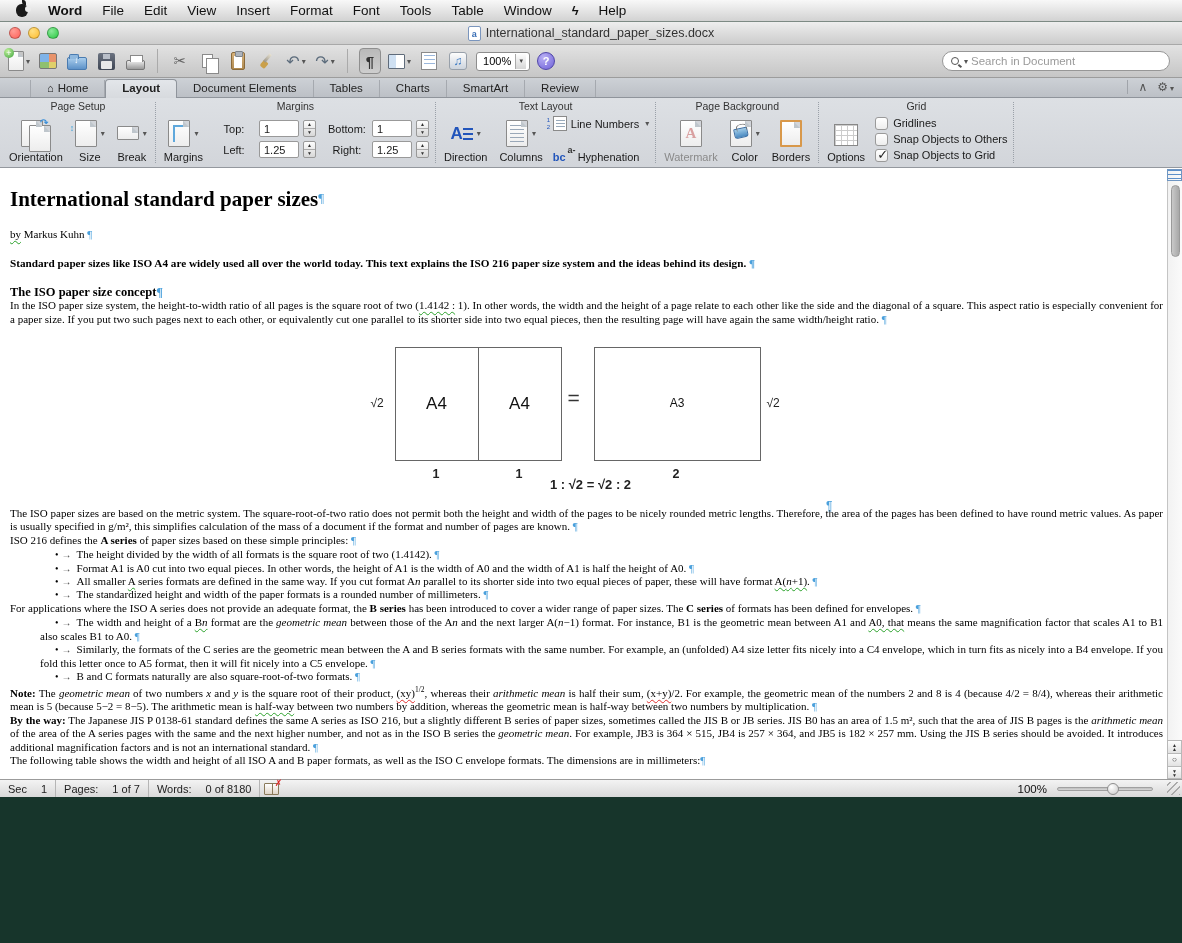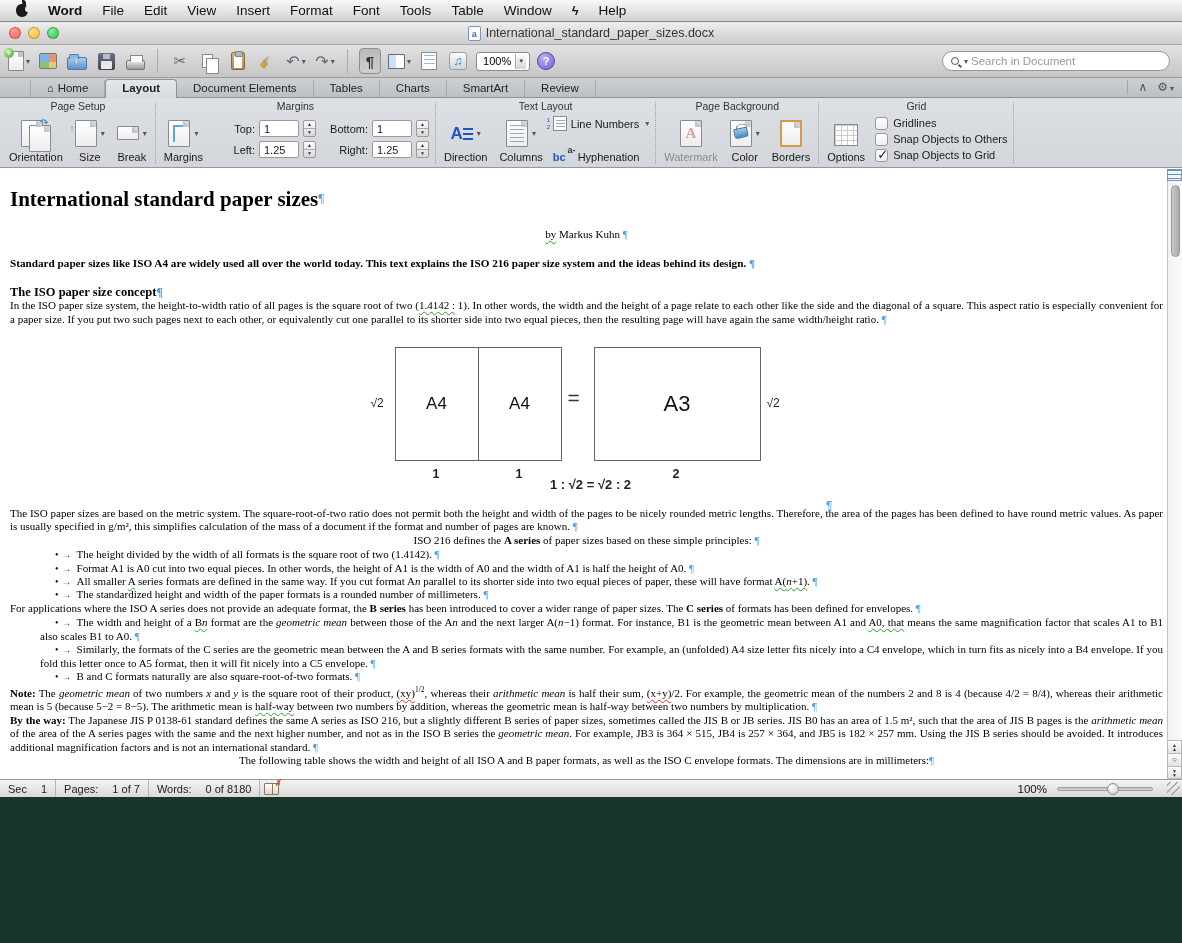--- a/index.html
+++ b/index.html
@@ -104,55 +104,55 @@
 .hy-ico{color:#2255bb;font-weight:700;font-size:11px;position:relative;padding-right:8px}
 .hy-ico::after{content:"a-";position:absolute;right:-2px;top:-6px;font-size:9px;color:#333}
 .ri-water{display:flex;align-items:center;justify-content:center;color:#d9a0a0;font-weight:700;font-size:15px;font-family:"Liberation Serif",serif}
 .ri-color{display:flex;align-items:center;justify-content:center}
 .bucket{width:14px;height:10px;background:linear-gradient(#9ecbe8,#4888c0);border:1px solid #3a6fa5;border-radius:1px 1px 3px 3px;position:relative;transform:rotate(-12deg)}
 .bucket::before{content:"";position:absolute;left:2px;top:-5px;width:9px;height:6px;border:1.5px solid #777;border-bottom:none;border-radius:50% 50% 0 0}
 .ri-border{border:2px solid #d8984a}
 .ri-options{width:24px;height:22px;background:#fff;border:1px solid #888;background-image:repeating-linear-gradient(90deg,#ccc 0 1px,transparent 1px 6px),repeating-linear-gradient(#ccc 0 1px,transparent 1px 5px);margin-top:3px}
 .mfields{display:grid;grid-template-columns:auto auto;gap:4px 10px;align-content:center}
 .mfield{display:flex;align-items:center;gap:4px;font-size:11px;color:#1a1a1a}
-.mfield .lbl{min-width:42px;text-align:right}
+.mfield .lbl{min-width:42px;text-align:center}
 .fbox{width:40px;height:17px;background:#fff;border:1px solid #999;border-radius:2px;font-size:11px;display:flex;align-items:center;padding:0 4px}
 .stepper{width:13px;height:17px;border:1px solid #999;border-radius:2px;background:linear-gradient(#fdfdfd,#d8d8d8);display:flex;flex-direction:column}
 .stepper span{flex:1;font-size:5px;line-height:7px;text-align:center;color:#333}
 .stepper span:first-child{border-bottom:1px solid #aaa}
 .checks{display:flex;flex-direction:column;justify-content:center;gap:3px}
 .checkrow{display:flex;align-items:center;gap:5px;font-size:11px;color:#1a1a1a;white-space:nowrap}
 .cbox{width:13px;height:13px;background:linear-gradient(#fff,#eee);border:1px solid #9a9a9a;border-radius:3px;position:relative}
 .cbox[data-checked="true"]::after{content:"✓";position:absolute;left:1px;top:-3px;font-size:13px;font-weight:700;color:#222}
 
 .docarea{flex:1;background:#fff;position:relative;overflow:hidden;border-top:1px solid #fff}
 .docscroll{position:absolute;left:0;top:0;right:15px;bottom:0;padding:14px 4px 0 10px;font-family:"Liberation Serif","DejaVu Serif",serif;font-size:11px;line-height:13.4px;color:#000}
 .doc-title{font-size:21px;font-weight:700;line-height:25px;margin-top:2px;font-family:"Liberation Serif",serif}
 .byline{margin-top:16px}
 .pbold{margin-top:16px;font-weight:700;font-size:11.2px}
 .h2{margin-top:15px;font-size:12.5px;font-weight:700}
 .para{text-align:justify}
-.single{text-align:center}
+.single{text-align:left}
 .pil{color:#4aa0dc}
 .pil-title{font-size:13px;font-weight:400;vertical-align:4px}
 .b{font-weight:700}
 .i{font-style:italic}
 .sup{font-size:7.5px;vertical-align:super}
 .g{text-decoration:underline;text-decoration-style:wavy;text-decoration-color:#2aa12a;text-decoration-thickness:1px;text-underline-offset:2px}
 .r{text-decoration:underline;text-decoration-style:wavy;text-decoration-color:#e03030;text-decoration-thickness:1px;text-underline-offset:2px}
 .blt{font-size:10px}
 .tab-arrow{color:#444;padding:0 5px 0 3px;font-size:10px}
 .list{margin-top:1px}
 .li{margin-left:30px;text-indent:15px;text-align:justify;margin-top:0}
 
 .diagram{position:relative;width:436px;height:160px;margin:21px auto 0;font-family:"Liberation Sans",sans-serif;color:#222}
 .boxA{position:absolute;left:26px;top:0;width:167px;height:114px;border:1px solid #666;display:flex;background:#fff}
 .half{flex:1;display:flex;align-items:center;justify-content:center;font-size:17px;color:#111}
 .half:first-child{border-right:1px solid #666}
-.boxB{position:absolute;left:225px;top:0;width:167px;height:114px;border:1px solid #666;display:flex;align-items:center;justify-content:center;font-size:22px;color:#111}
+.boxB{position:absolute;left:225px;top:0;width:167px;height:114px;border:1px solid #666;display:flex;align-items:center;justify-content:center;font-size:12px;color:#111}
 .sqL{position:absolute;left:2px;top:50px;font-size:12px}
 .sqR{position:absolute;left:398px;top:50px;font-size:12px}
 .eqs{position:absolute;left:199px;top:44px;font-size:21px;color:#333}
 .numlbl{position:absolute;top:121px;font-size:12.5px;font-weight:700;color:#222}
 .n1a{left:64px}.n1b{left:147px}.n2{left:304px}
 .formula{position:absolute;left:132px;top:131px;width:180px;text-align:center;font-size:13px;font-weight:700;color:#222}
 .dg-pil{position:absolute;right:-28px;bottom:-6px;font-size:12px}
 
 .scrollcol{position:absolute;right:0;top:0;bottom:0;width:15px;background:linear-gradient(90deg,#f2f2f2,#fafafa);border-left:1px solid #c4c4c4}
 .splitbtn{position:absolute;right:0;top:0;width:15px;height:12px;background:linear-gradient(#dce9f8,#b8d2ef);border:1px solid #6f96c2;background-image:repeating-linear-gradient(#5d8fc9 0 1.5px,transparent 1.5px 4px)}

